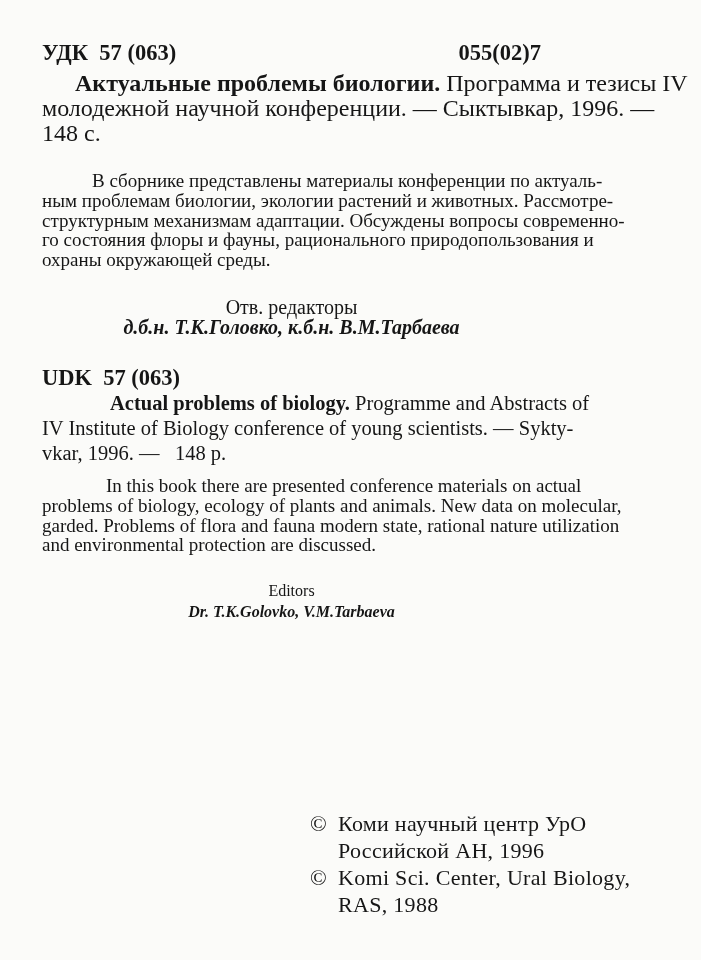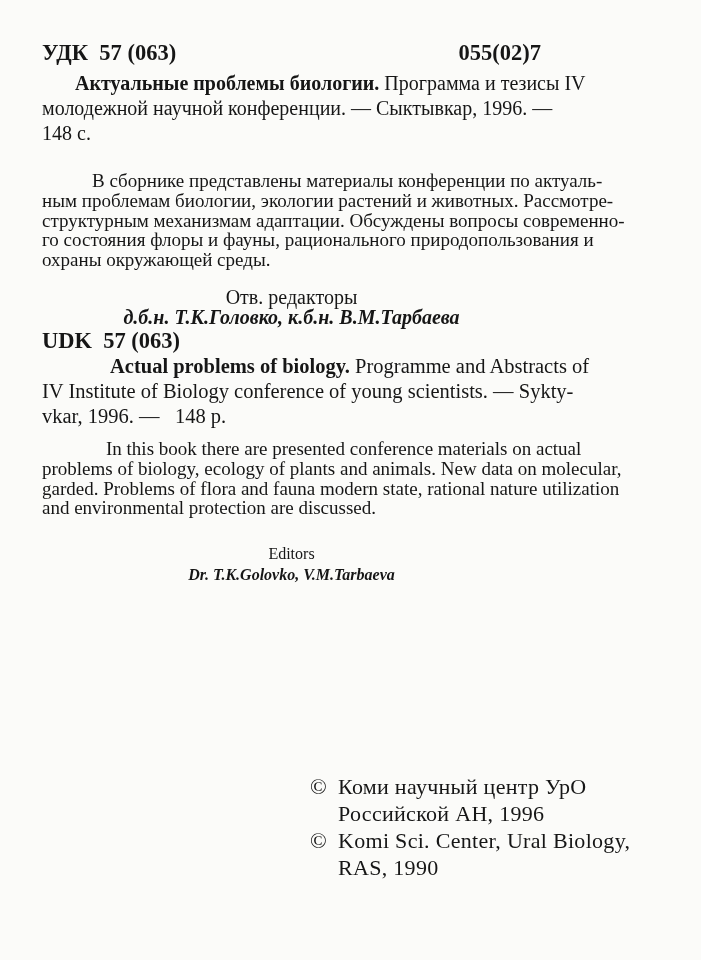--- a/index.html
+++ b/index.html
@@ -22,30 +22,30 @@
   .j  { text-align: justify; text-align-last: justify; }
   .ctr { text-align: center; white-space: nowrap; }
   .b  { font-weight: 700; }
   .bi { font-weight: 700; font-style: italic; }
 
   .header-row {
     display: flex; justify-content: space-between;
     font-weight: 700; font-size: 22.5px; line-height: 26px;
   }
 
-  .ru-citation { margin-top: 5px; font-size: 20px; line-height: 25px; }
+  .ru-citation { margin-top: 5px; font-size: 24px; line-height: 25px; }
   .ru-citation .first { padding-left: 33px; }
 
   .ru-abstract { margin-top: 25px; font-size: 19px; line-height: 19.8px; }
   .ru-abstract .first { padding-left: 50px; }
 
-  .editors-ru { margin-top: 17px; font-size: 20px; line-height: 20.5px; }
+  .editors-ru { margin-top: 27px; font-size: 20px; line-height: 20.5px; }
   .editors-en { margin-top: 26px; font-size: 16px; line-height: 20.5px; }
 
-  .udk-en { font-weight: 700; font-size: 22.5px; line-height: 25px; }
+  .udk-en { margin-top: 27px; font-weight: 700; font-size: 22.5px; line-height: 25px; }
 
   .en-citation { margin-top: 1px; font-size: 20.5px; line-height: 25px; }
   .en-citation .first { padding-left: 68px; }
 
   .en-abstract { margin-top: 10px; font-size: 19px; line-height: 19.8px; }
   .en-abstract .first { padding-left: 64px; }
 
   .copyright {
     margin-top: 188px;
     margin-left: 268px;
@@ -102,16 +102,16 @@
 
   <div class="editors-en">
     <div class="ctr">Editors</div>
     <div class="ctr bi">Dr. T.K.Golovko, V.M.Tarbaeva</div>
   </div>
 
   <div class="copyright">
     <div class="cr-line"><span class="cr-sym">©</span><span>Коми научный центр УрО</span></div>
     <div class="cr-cont">Российской АН, 1996</div>
     <div class="cr-line"><span class="cr-sym">©</span><span>Komi Sci. Center, Ural Biology,</span></div>
-    <div class="cr-cont">RAS, 1990</div>
+    <div class="cr-cont">RAS, 1988</div>
   </div>
 
 </div>
 
 </body></html>

